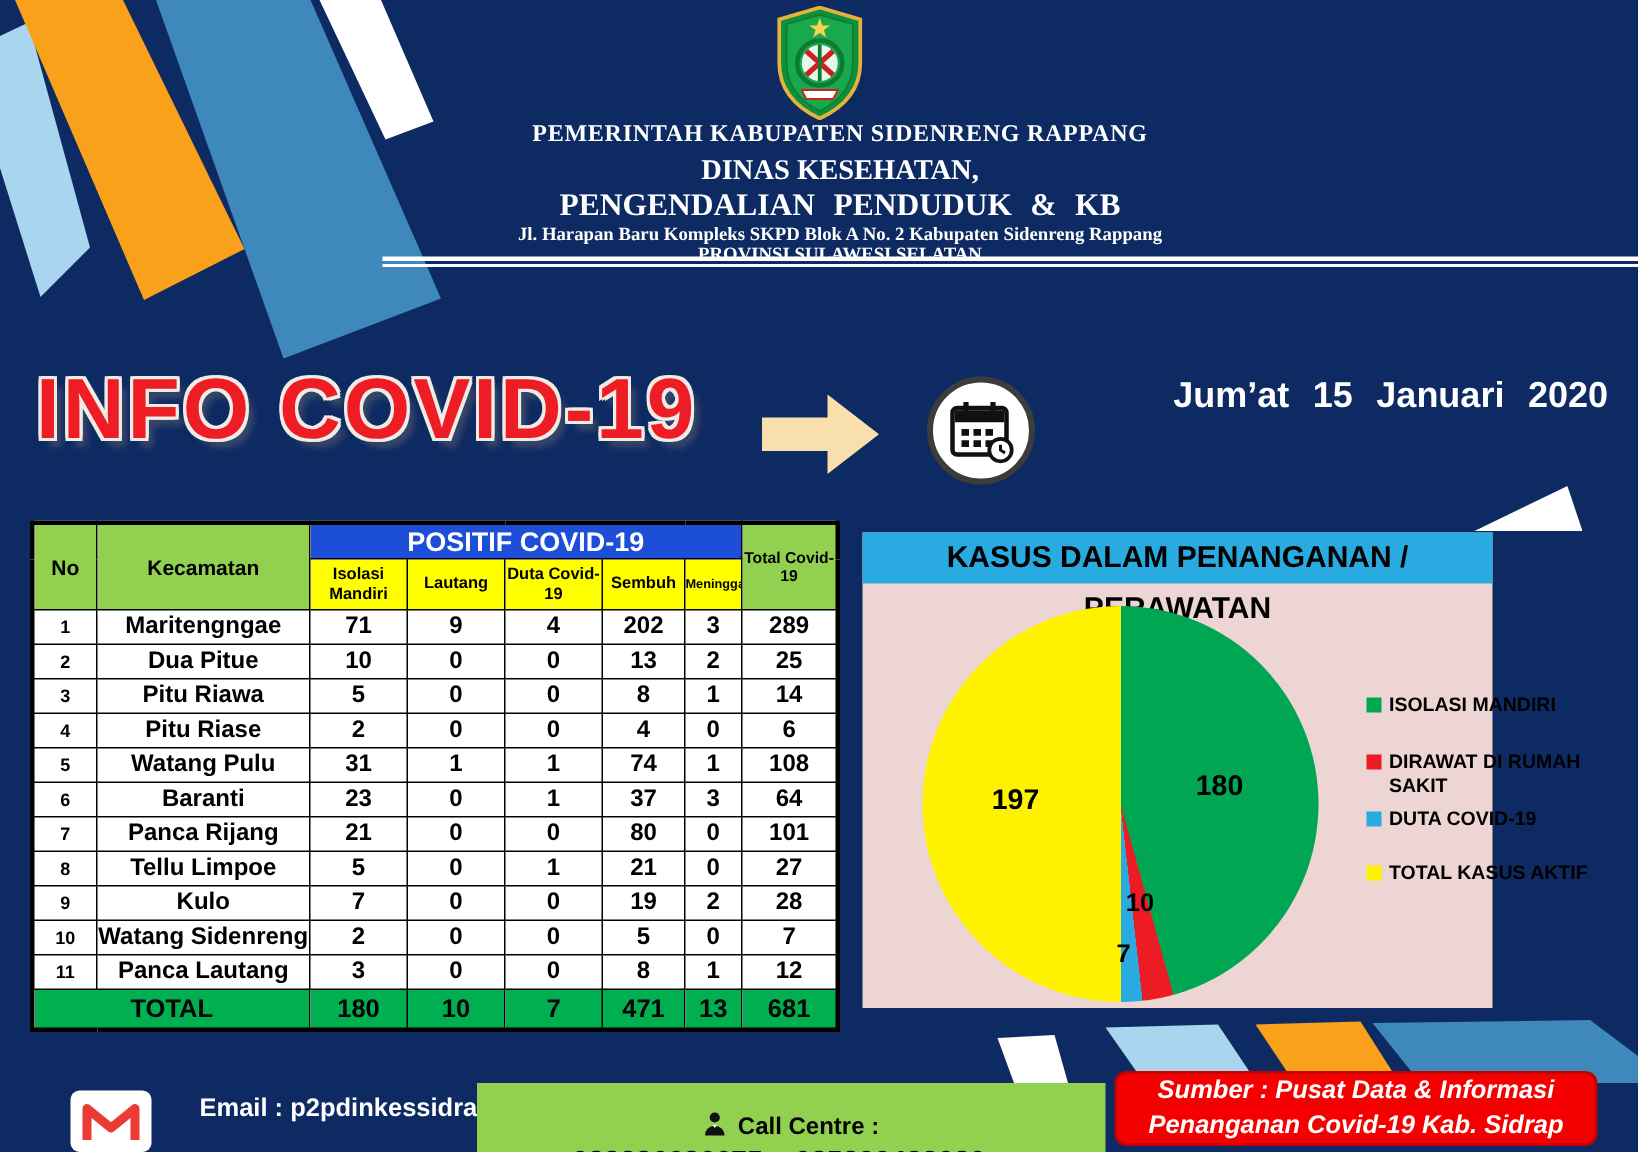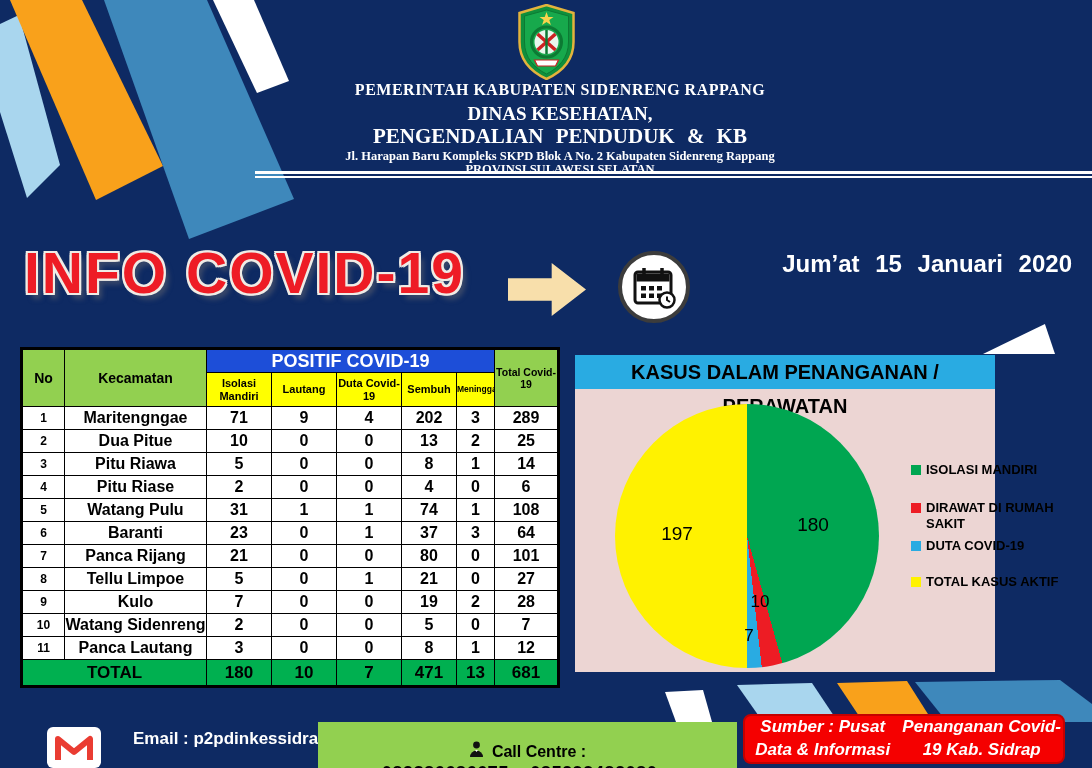--- a/index.html
+++ b/index.html
@@ -53,38 +53,38 @@
   .covid-table tr.data td.no-cell{font-size:12px}
   .covid-table tr.total td{background:#00b050;font-size:17px;height:27px}
 
   
   .tri{position:absolute;left:983px;top:324px;width:72px;height:30px;background:#fff;
     clip-path:polygon(0 100%,86% 0,100% 100%)}
   .chart-panel{position:absolute;left:575px;top:355px;width:420px;height:317px;background:#ecd5d3}
   .chart-header{position:absolute;left:0;top:0;width:100%;height:34px;background:#29abe2;
     color:#000;font-weight:bold;font-size:20px;text-align:center;line-height:34px}
   .pie{position:absolute;left:40px;top:49px;width:264px;height:264px;border-radius:50%}
-  .plabel{position:absolute;transform:translate(-50%,-50%);color:#000;font-weight:normal;font-size:19px}
+  .plabel{position:absolute;transform:translate(-50%,-50%);color:#000;font-weight:bold;font-size:19px}
   .legend{position:absolute;left:336px;top:0;width:150px}
   .litem{position:absolute;display:flex;align-items:flex-start}
   .sw{width:10px;height:10px;margin:3px 5px 0 0;flex:0 0 10px}
   .ltext{color:#000;font-weight:bold;font-size:13px;line-height:1.25}
 
   
   .gmail{position:absolute;left:47px;top:727px;width:54px;height:41px;background:#fff;
     border-radius:6px;display:flex;align-items:center;justify-content:center}
   .email{position:absolute;left:133px;top:729px;color:#fff;font-weight:bold;font-size:17px}
   .green-panel{position:absolute;left:318px;top:722px;width:419px;height:46px;background:#92d050;
     color:#000;text-align:center}
   .cc-line1{display:flex;align-items:center;justify-content:center;gap:8px;margin-top:19px;
     font-weight:bold;font-size:16px}
   .cc-line2{font-weight:bold;font-size:18.5px;letter-spacing:.3px}
   .source-box{position:absolute;left:743px;top:714px;width:322px;height:50px;background:#f50000;
     border:2px solid #c40000;border-radius:8px;color:#fff;font-weight:bold;font-style:italic;
-    font-size:17px;text-align:center;display:flex;flex-direction:row;justify-content:center;line-height:1.35}
+    font-size:17px;text-align:center;display:flex;flex-direction:column;justify-content:center;line-height:1.35}
 </style>
 </head>
 <body>
 
 <svg class="stripes-tl" width="320" height="250" viewBox="0 0 320 250">
   <polygon points="0,24 19,15 60,165 27,198 0,112" fill="#a9d6ee"></polygon>
   <polygon points="10,0 82,0 163,166 96,200" fill="#f9a11b"></polygon>
   <polygon points="104,0 207,0 294,199 189,239" fill="#3e88bb"></polygon>
   <polygon points="213,0 254,0 289,81 257,93" fill="#ffffff"></polygon>
 </svg>

